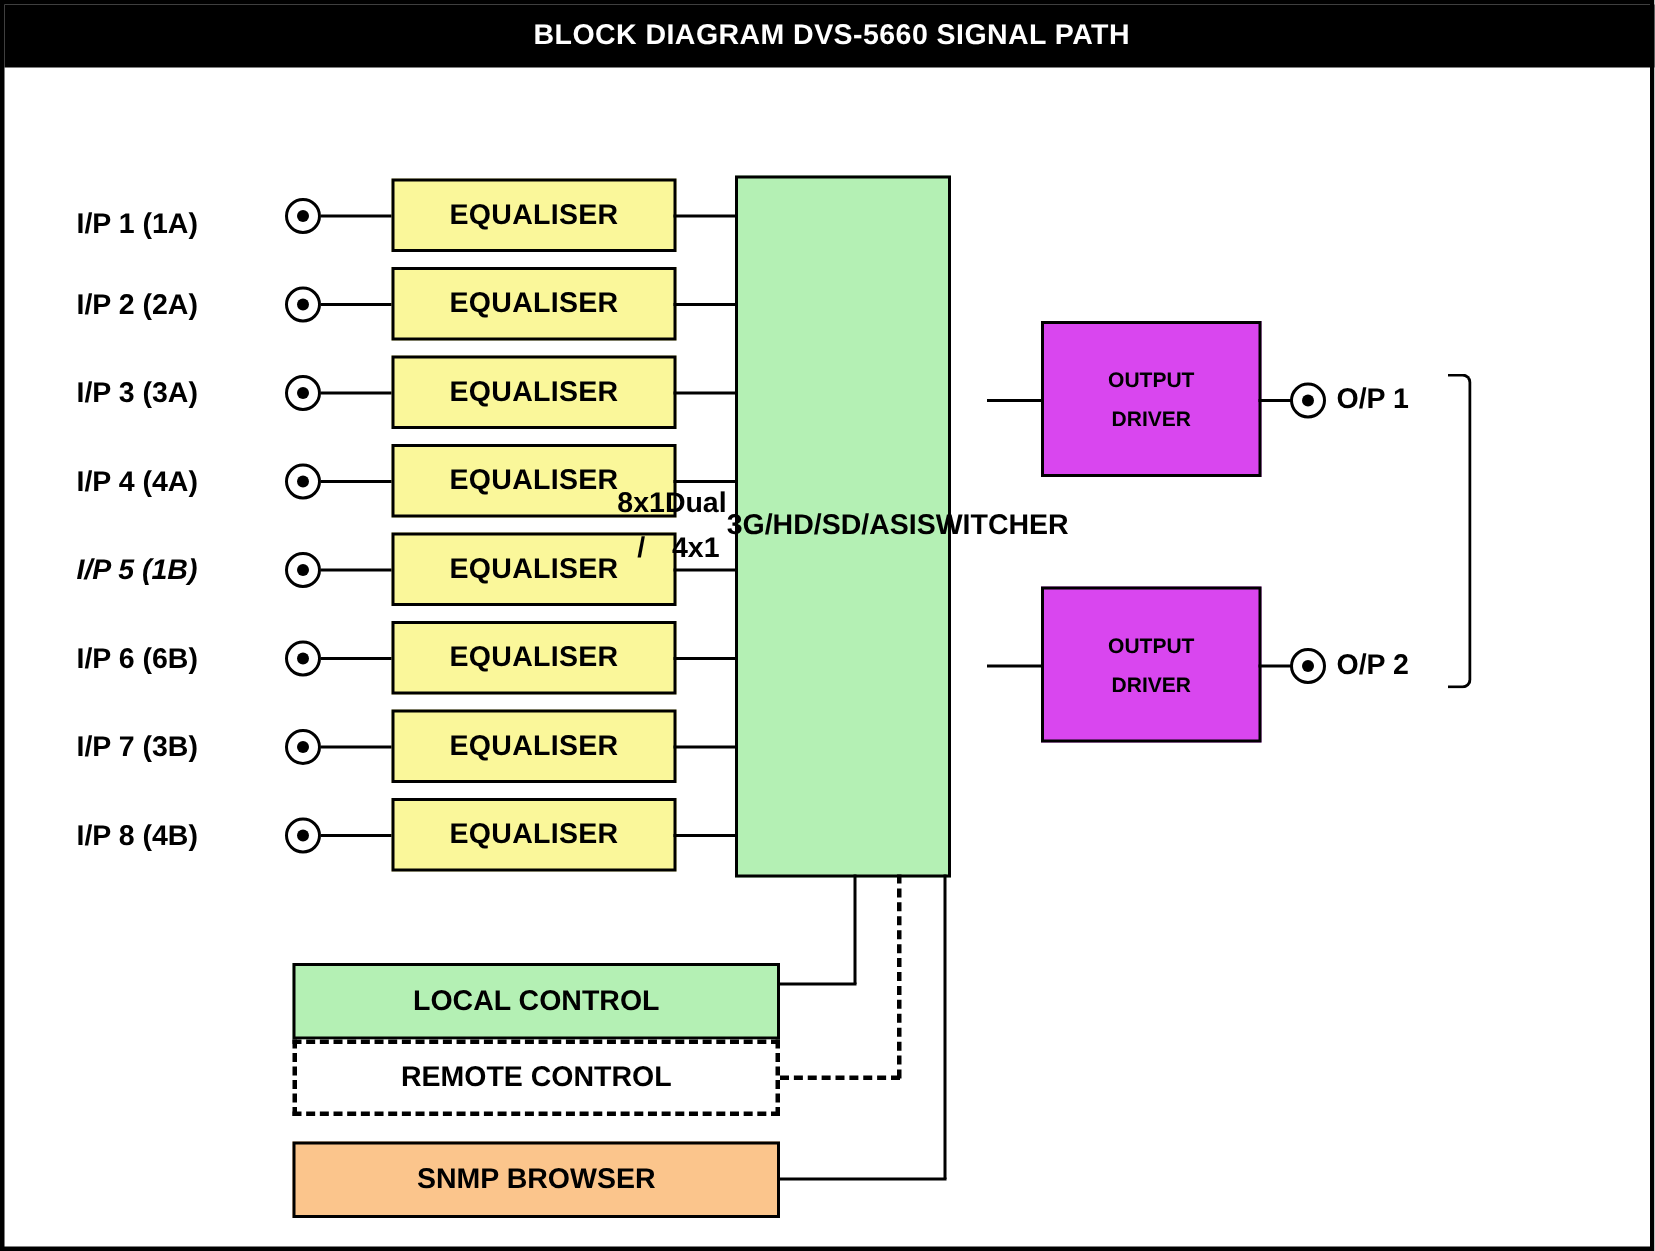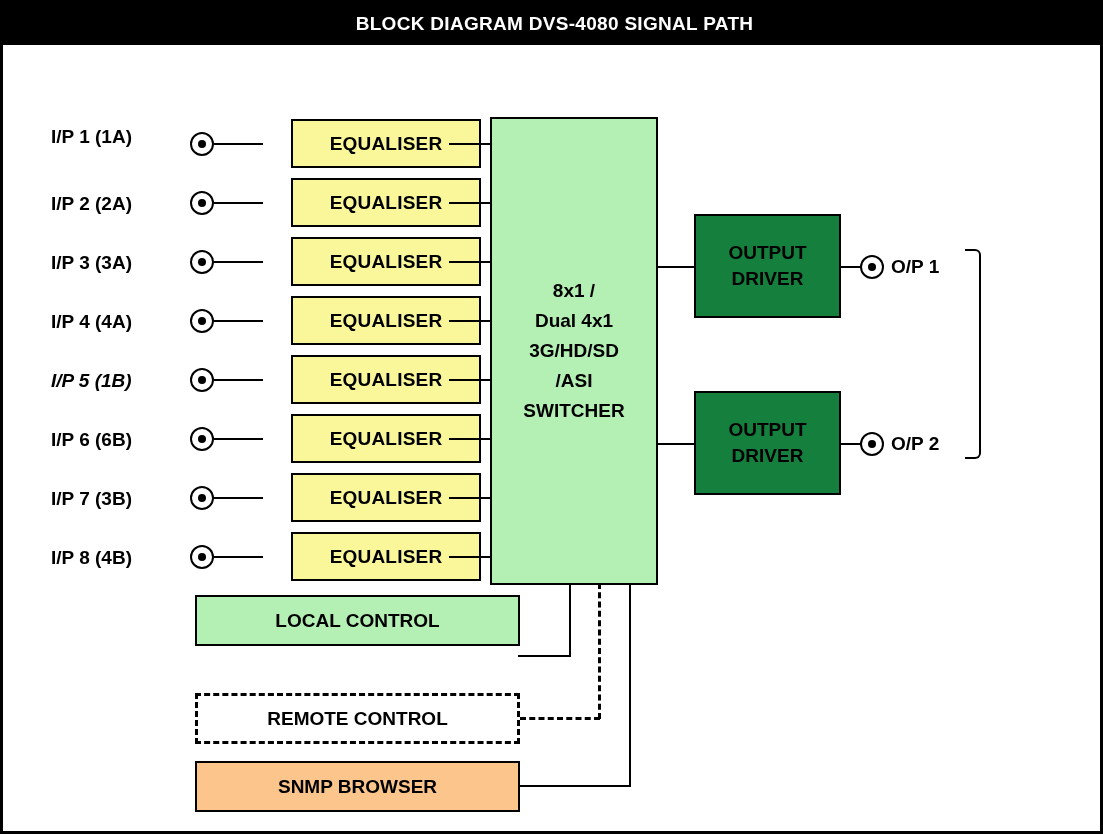--- a/index.html
+++ b/index.html
@@ -11,23 +11,23 @@
 
   .lbl{position:absolute;font-weight:bold;color:#000;white-space:nowrap;}
 
   .inlabel{font-size:19px;}
   .toplabel{font-size:20px;}
   .outlabel{font-size:19px;text-align:center;}
   .rightlist{font-size:18px;line-height:33px;}
 
   .box{position:absolute;box-sizing:border-box;border:2px solid #000;display:flex;
        align-items:center;justify-content:center;text-align:center;font-weight:bold;color:#000;}
-  .eq{background:#faf79a;font-size:19px;letter-spacing:.2px;margin-left:30px;}
+  .eq{background:#faf79a;font-size:19px;letter-spacing:.2px;}
   .sw{background:#b4f0b4;font-size:19px;line-height:30px;}
-  .drv{background:#15803d;font-size:19px;line-height:26px;}
+  .drv{background:#d946ef;font-size:14px;line-height:26px;}
   .ctl-green{background:#b4f0b4;font-size:19px;}
   .ctl-dash{background:#ffffff;font-size:19px;border:3px dashed #000;}
   .ctl-orange{background:#fbc58c;font-size:19px;}
 
   .line{position:absolute;background:#000;}
   .hline{height:2px;}
   .vline{width:2px;}
   .dashline{position:absolute;border-top:3px dashed #000;height:0;}
   .dashvline{position:absolute;border-left:3px dashed #000;width:0;}
 
@@ -38,25 +38,25 @@
 
   .brace{position:absolute;box-sizing:border-box;border:2px solid #000;border-left:none;
          width:16px;border-radius:0 6px 6px 0;background:transparent;}
 </style>
 </head>
 <body>
 
 <div class="page">
 
   <div class="title-bar">
-    <span>BLOCK DIAGRAM DVS-4080 SIGNAL PATH</span>
+    <span>BLOCK DIAGRAM DVS-5660 SIGNAL PATH</span>
   </div>
 
 
-  <div class="lbl inlabel" style="left:48px;top:123px;">I/P 1 (1A)</div>
+  <div class="lbl inlabel" style="left:48px;top:136px;">I/P 1 (1A)</div>
   <div class="conn" style="left:187px;top:129px;"></div>
   <div class="line hline" style="left:211px;top:140px;width:49px;"></div>
   <div class="box eq" style="left:258px;top:116px;width:190px;height:49px;">
       <span>EQUALISER</span>
     </div>
   <div class="line hline" style="left:446px;top:140px;width:44px;"></div>
 
   <div class="lbl inlabel" style="left:48px;top:190px;">I/P 2 (2A)</div>
   <div class="conn" style="left:187px;top:188px;"></div>
   <div class="line hline" style="left:211px;top:199px;width:49px;"></div>
@@ -106,21 +106,21 @@
   <div class="line hline" style="left:446px;top:494px;width:44px;"></div>
 
   <div class="lbl inlabel" style="left:48px;top:544px;">I/P 8 (4B)</div>
   <div class="conn" style="left:187px;top:542px;"></div>
   <div class="line hline" style="left:211px;top:553px;width:49px;"></div>
   <div class="box eq" style="left:258px;top:529px;width:190px;height:49px;">
       <span>EQUALISER</span>
     </div>
   <div class="line hline" style="left:446px;top:553px;width:44px;"></div>
 
-  <div class="box sw" style="left:487px;top:114px;width:168px;height:468px;flex-direction:column;">
+  <div class="box sw" style="left:487px;top:114px;width:144px;height:468px;">
     <span>8x1 /</span>
     <span>Dual 4x1</span>
     <span>3G/HD/SD</span>
     <span>/ASI</span>
     <span>SWITCHER</span>
   </div>
 
   <div class="line hline" style="left:655px;top:263px;width:38px;"></div>
   <div class="box drv" style="left:691px;top:211px;width:147px;height:104px;flex-direction:column;">
     <span>OUTPUT</span>
@@ -134,21 +134,21 @@
   <div class="box drv" style="left:691px;top:388px;width:147px;height:104px;flex-direction:column;">
     <span>OUTPUT</span>
     <span>DRIVER</span>
   </div>
   <div class="line hline" style="left:836px;top:440px;width:24px;"></div>
   <div class="conn" style="left:857px;top:429px;"></div>
   <div class="lbl outlabel" style="left:888px;top:430px;">O/P 2</div>
 
   <div class="brace" style="left:962px;top:246px;height:210px;"></div>
 
-  <div class="box ctl-green" style="left:192px;top:592px;width:325px;height:51px;">
+  <div class="box ctl-green" style="left:192px;top:639px;width:325px;height:51px;">
     <span>LOCAL CONTROL</span>
   </div>
   <div class="box ctl-dash" style="left:192px;top:690px;width:325px;height:51px;">
     <span>REMOTE CONTROL</span>
   </div>
   <div class="box ctl-orange" style="left:192px;top:758px;width:325px;height:51px;">
     <span>SNMP BROWSER</span>
   </div>
 
   <div class="line hline" style="left:515px;top:652px;width:53px;"></div>

